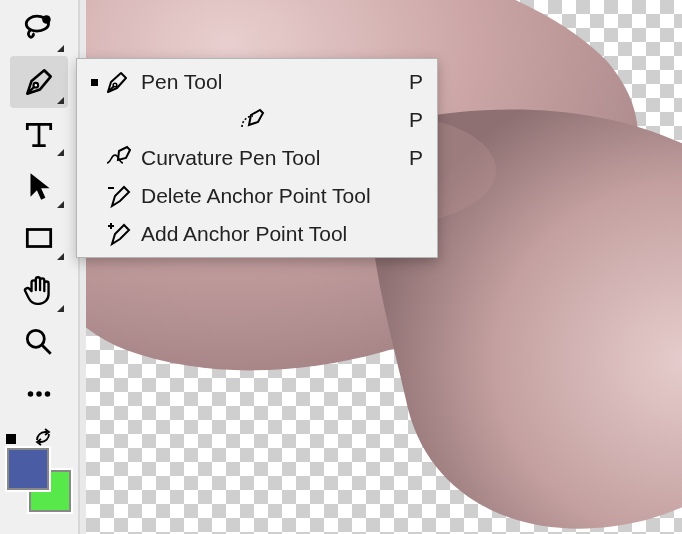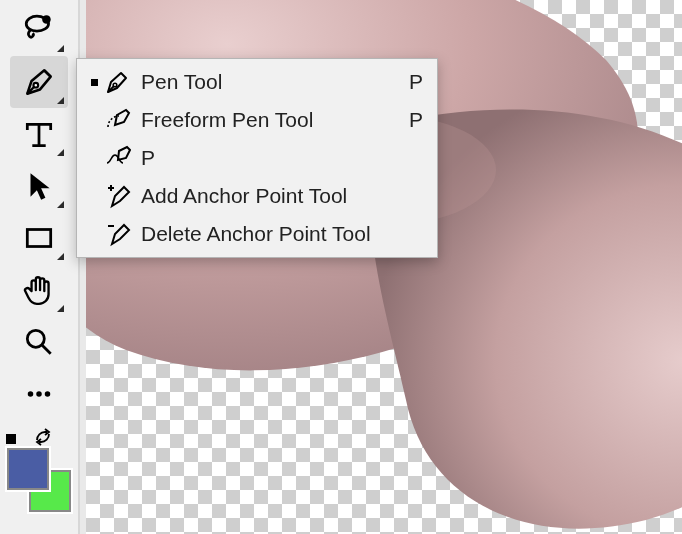--- a/index.html
+++ b/index.html
@@ -84,20 +84,21 @@
     border: 1px solid #b5b5b5;
     box-shadow: 0 4px 12px rgba(0,0,0,.25);
     padding: 4px 0;
   }
   .flyout-item {
     display: flex; align-items: center;
     height: 38px;
     padding: 0 14px 0 10px;
     font-size: 21px; color: #222;
     cursor: pointer;
+    justify-content: space-between;
   }
   .fi-marker {
     width: 14px; display:flex; justify-content:center;
   }
   .fi-marker .sq {
     width:7px; height:7px; background:#000;
   }
   .fi-icon {
     width: 34px; display:flex; justify-content:center;
   }
@@ -230,55 +231,55 @@
     </div>
 
     <div class="flyout-item">
       <span class="fi-marker"></span>
       <span class="fi-icon">
         <svg viewBox="0 0 26 26">
             <path d="M3 20c0-6 5-11 11-11" fill="none" stroke="#000" stroke-width="1.6" stroke-dasharray="2 2"></path>
             <path d="M12 8l9-5 3 3-5 9-9 3 2-10z" fill="none" stroke="#000" stroke-width="2"></path>
           </svg>
       </span>
-      <span class="fi-label">Freeform Pen Tool</span>
       <span class="fi-short">P</span>
     </div>
 
     <div class="flyout-item">
       <span class="fi-marker"></span>
       <span class="fi-icon">
         <svg viewBox="0 0 26 26">
             <path d="M2 18c4 0 4-8 8-8s4 8 8 8" fill="none" stroke="#000" stroke-width="1.6"></path>
             <path d="M14 6l8-4 3 3-4 8-8 2 1-9z" fill="none" stroke="#000" stroke-width="2"></path>
           </svg>
       </span>
+      <span class="fi-label">Curvature Pen Tool</span>
       <span class="fi-short">P</span>
+    </div>
+
+    <div class="flyout-item">
+      <span class="fi-marker"></span>
+      <span class="fi-icon">
+        <svg viewBox="0 0 26 26">
+            <path d="M7 23l3-10 9-9 5 5-9 9-8 5z" fill="none" stroke="#000" stroke-width="2"></path>
+            <path d="M3 5h6" stroke="#000" stroke-width="2"></path>
+          </svg>
+      </span>
+      <span class="fi-label">Delete Anchor Point Tool</span>
+      <span class="fi-short"></span>
     </div>
 
     <div class="flyout-item">
       <span class="fi-marker"></span>
       <span class="fi-icon">
         <svg viewBox="0 0 26 26">
             <path d="M7 23l3-10 9-9 5 5-9 9-8 5z" fill="none" stroke="#000" stroke-width="2"></path>
             <path d="M3 5h6M6 2v6" stroke="#000" stroke-width="2"></path>
           </svg>
       </span>
       <span class="fi-label">Add Anchor Point Tool</span>
       <span class="fi-short"></span>
     </div>
 
-    <div class="flyout-item">
-      <span class="fi-marker"></span>
-      <span class="fi-icon">
-        <svg viewBox="0 0 26 26">
-            <path d="M7 23l3-10 9-9 5 5-9 9-8 5z" fill="none" stroke="#000" stroke-width="2"></path>
-            <path d="M3 5h6" stroke="#000" stroke-width="2"></path>
-          </svg>
-      </span>
-      <span class="fi-label">Delete Anchor Point Tool</span>
-      <span class="fi-short"></span>
-    </div>
-
 
   </div>
 
 </div>
 
 </body></html>

